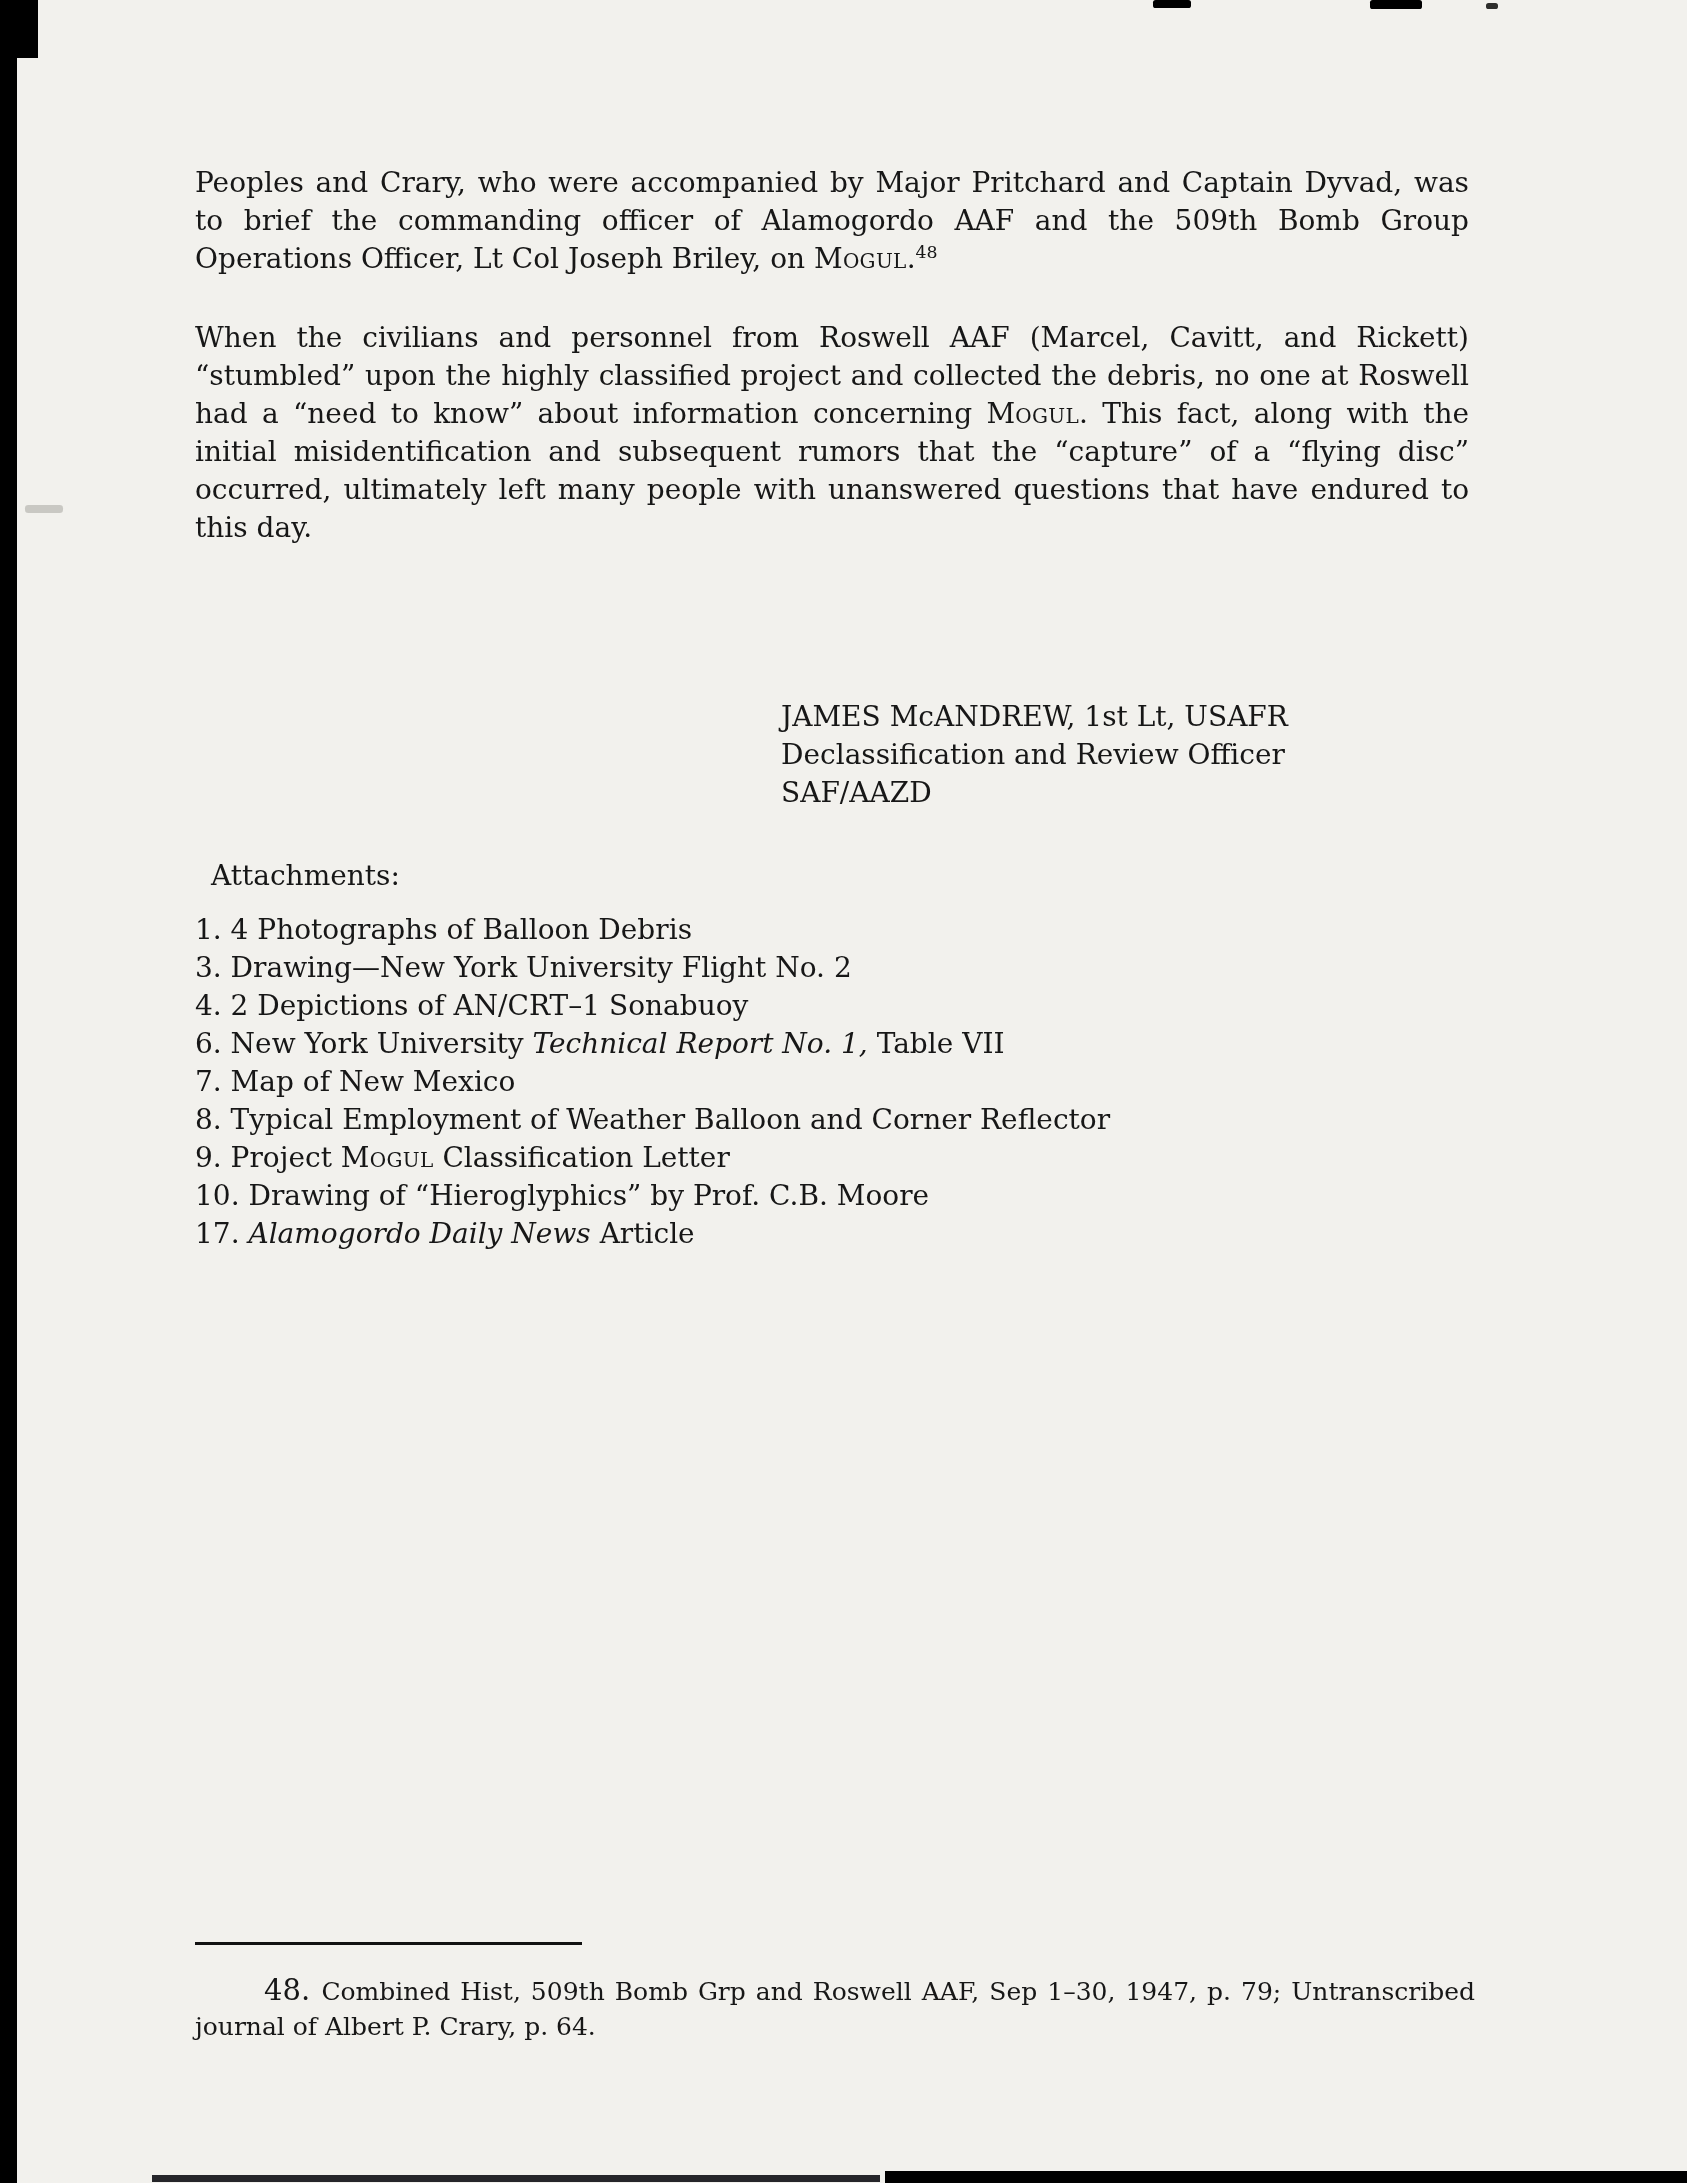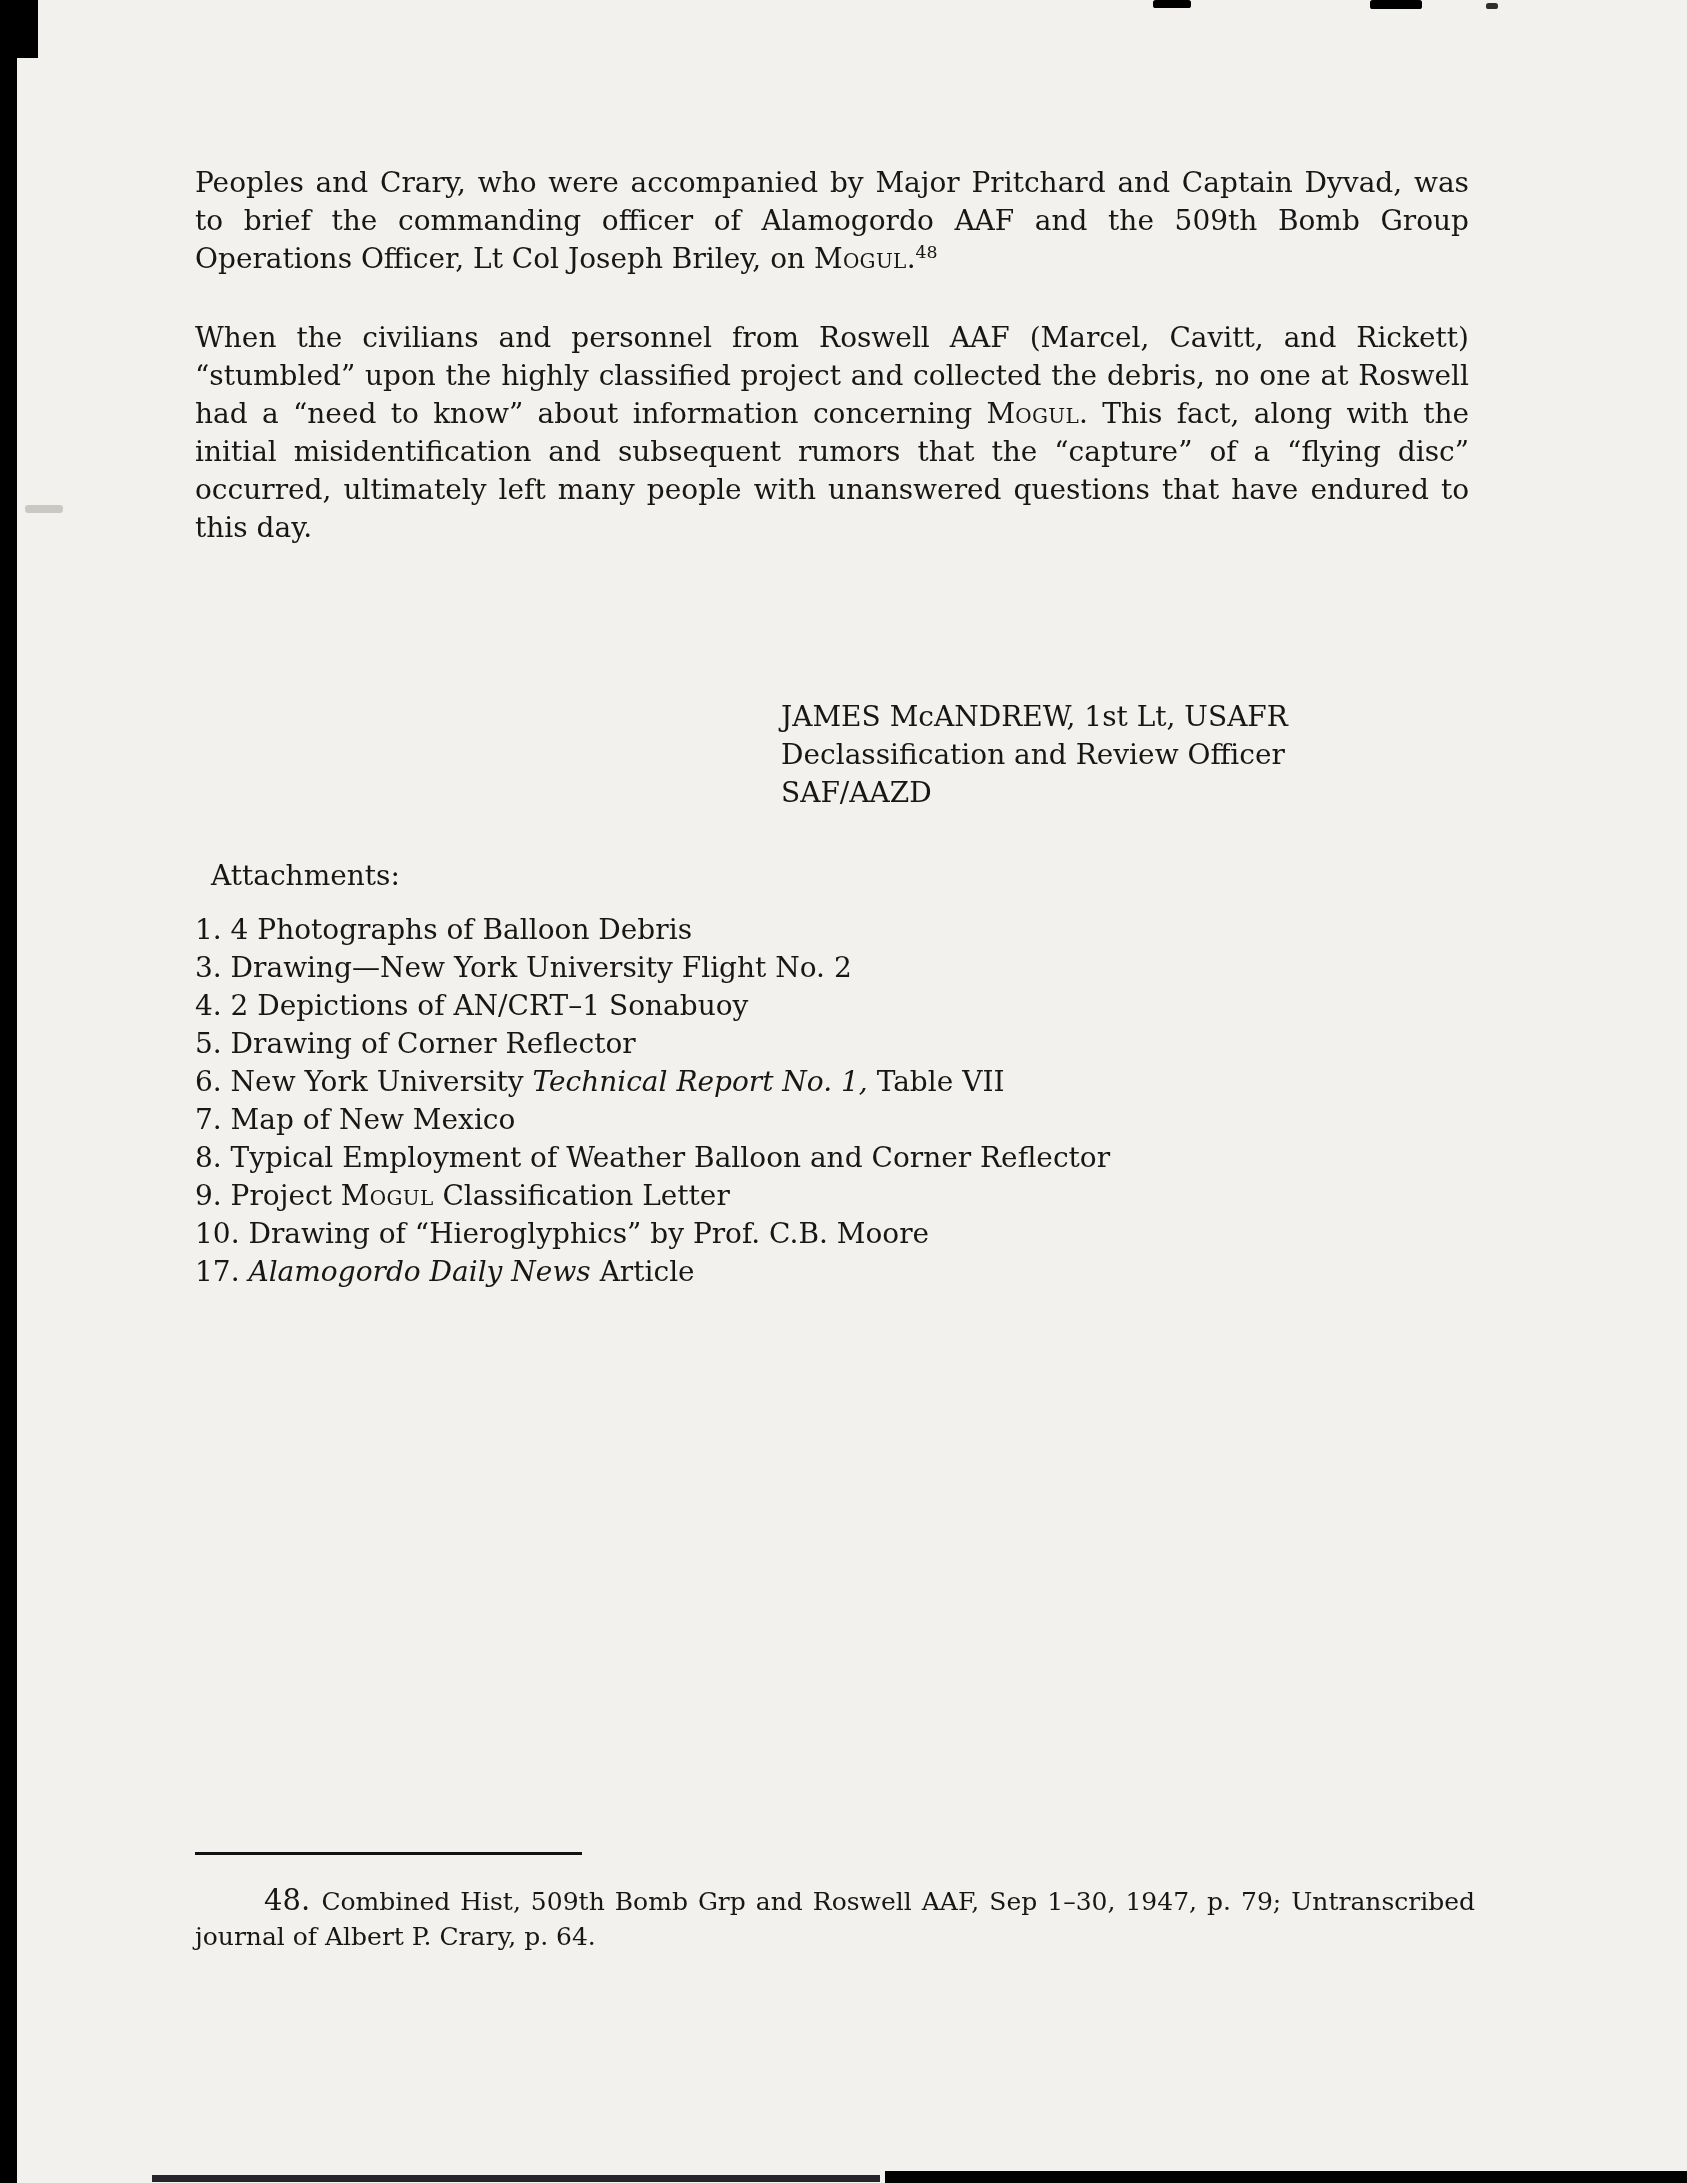--- a/index.html
+++ b/index.html
@@ -39,21 +39,21 @@
   .signature { margin-top: 151px; margin-left: 586px; }
   .signature div { white-space: nowrap; }
 
   .attachments { margin-top: 45px; }
   .att-heading { margin: 16px; }
   .att-item { margin: 0; }
 
   .footnote-area {
     position: absolute;
     left: 195px;
-    top: 1852px;
+    top: 1942px;
     width: 1280px;
   }
   .footnote-rule { width: 387px; height: 2.6px; background: #121212; }
   .footnote {
     margin: 28px 0 0 0;
     font-size: 25px;
     line-height: 35px;
     text-indent: 69px;
     text-align: justify;
   }
@@ -88,21 +88,20 @@
       <div>JAMES McANDREW, 1st Lt, USAFR</div>
       <div>Declassification and Review Officer</div>
       <div>SAF/AAZD</div>
     </div>
 
     <div class="attachments">
       <p class="att-heading">Attachments:</p>
       <p class="att-item"><span>1. 4 Photographs of Balloon Debris</span></p>
       <p class="att-item"><span>3. Drawing—New York University Flight No. 2</span></p>
       <p class="att-item"><span>4. 2 Depictions of AN/CRT–1 Sonabuoy</span></p>
-      <p class="att-item"><span>5. Drawing of Corner Reflector</span></p>
       <p class="att-item"><span>6. New York University </span><span class="run-italic">Technical Report No. 1,</span><span> Table VII</span></p>
       <p class="att-item"><span>7. Map of New Mexico</span></p>
       <p class="att-item"><span>8. Typical Employment of Weather Balloon and Corner Reflector</span></p>
       <p class="att-item"><span>9. Project </span><span class="run-smallcaps">Mogul</span><span> Classification Letter</span></p>
       <p class="att-item"><span>10. Drawing of “Hieroglyphics” by Prof. C.B. Moore</span></p>
       <p class="att-item"><span>17. </span><span class="run-italic">Alamogordo Daily News</span><span> Article</span></p>
     </div>
 
   </div>
 

